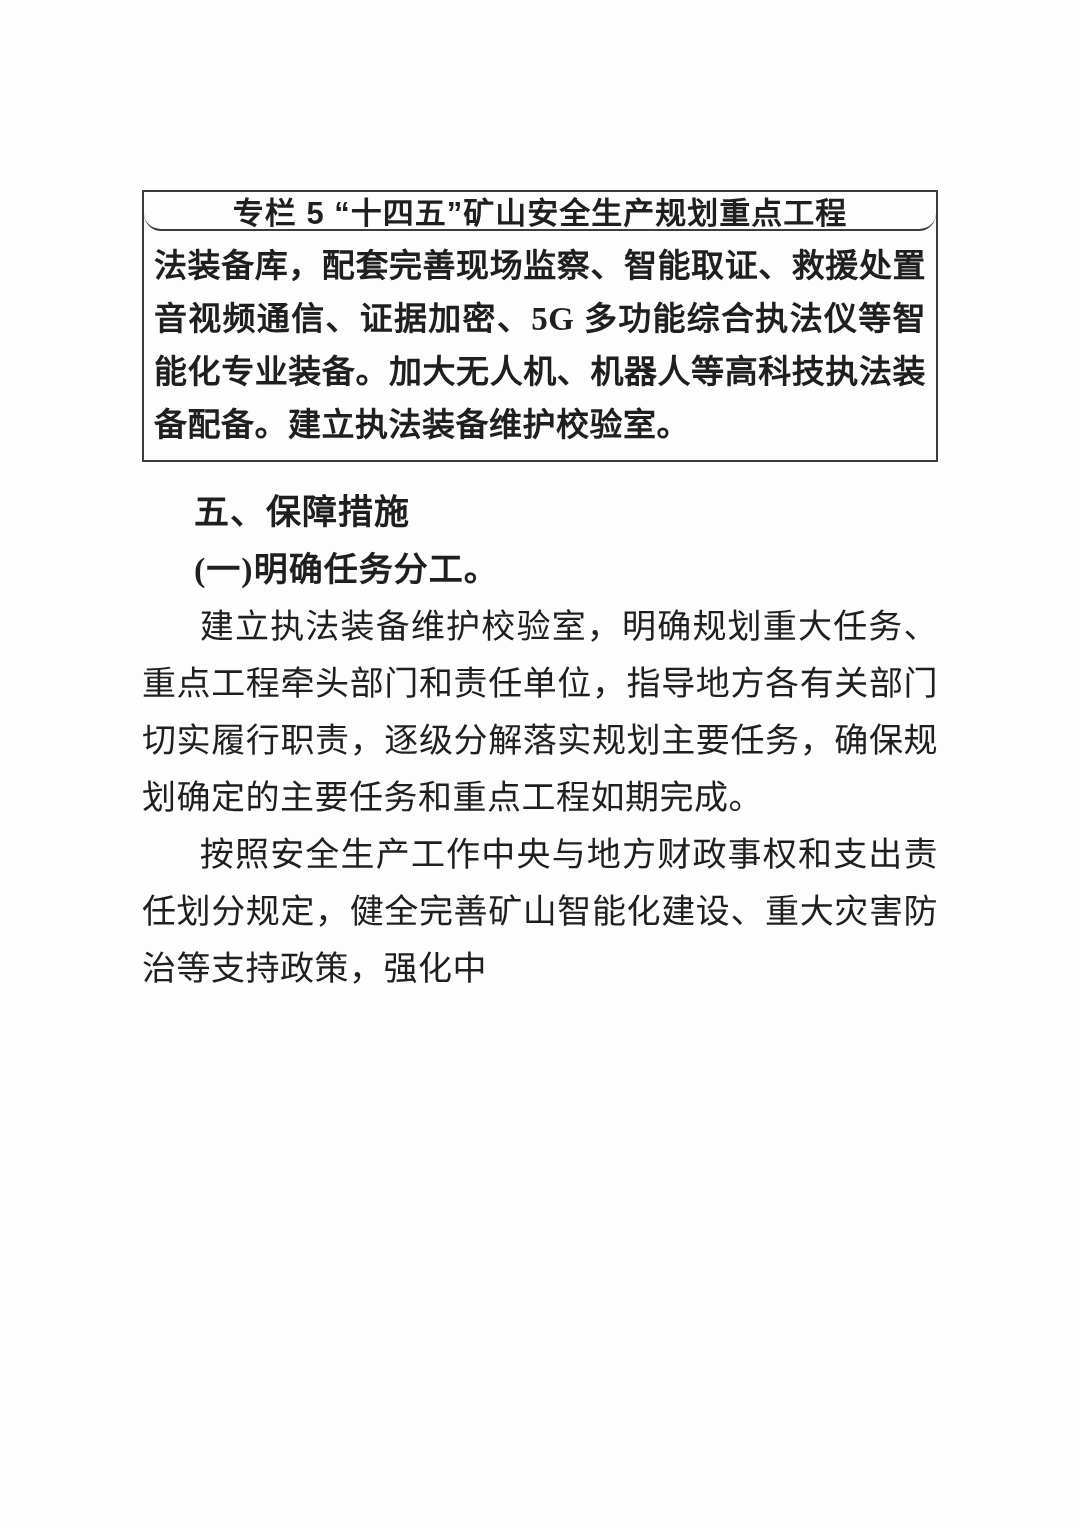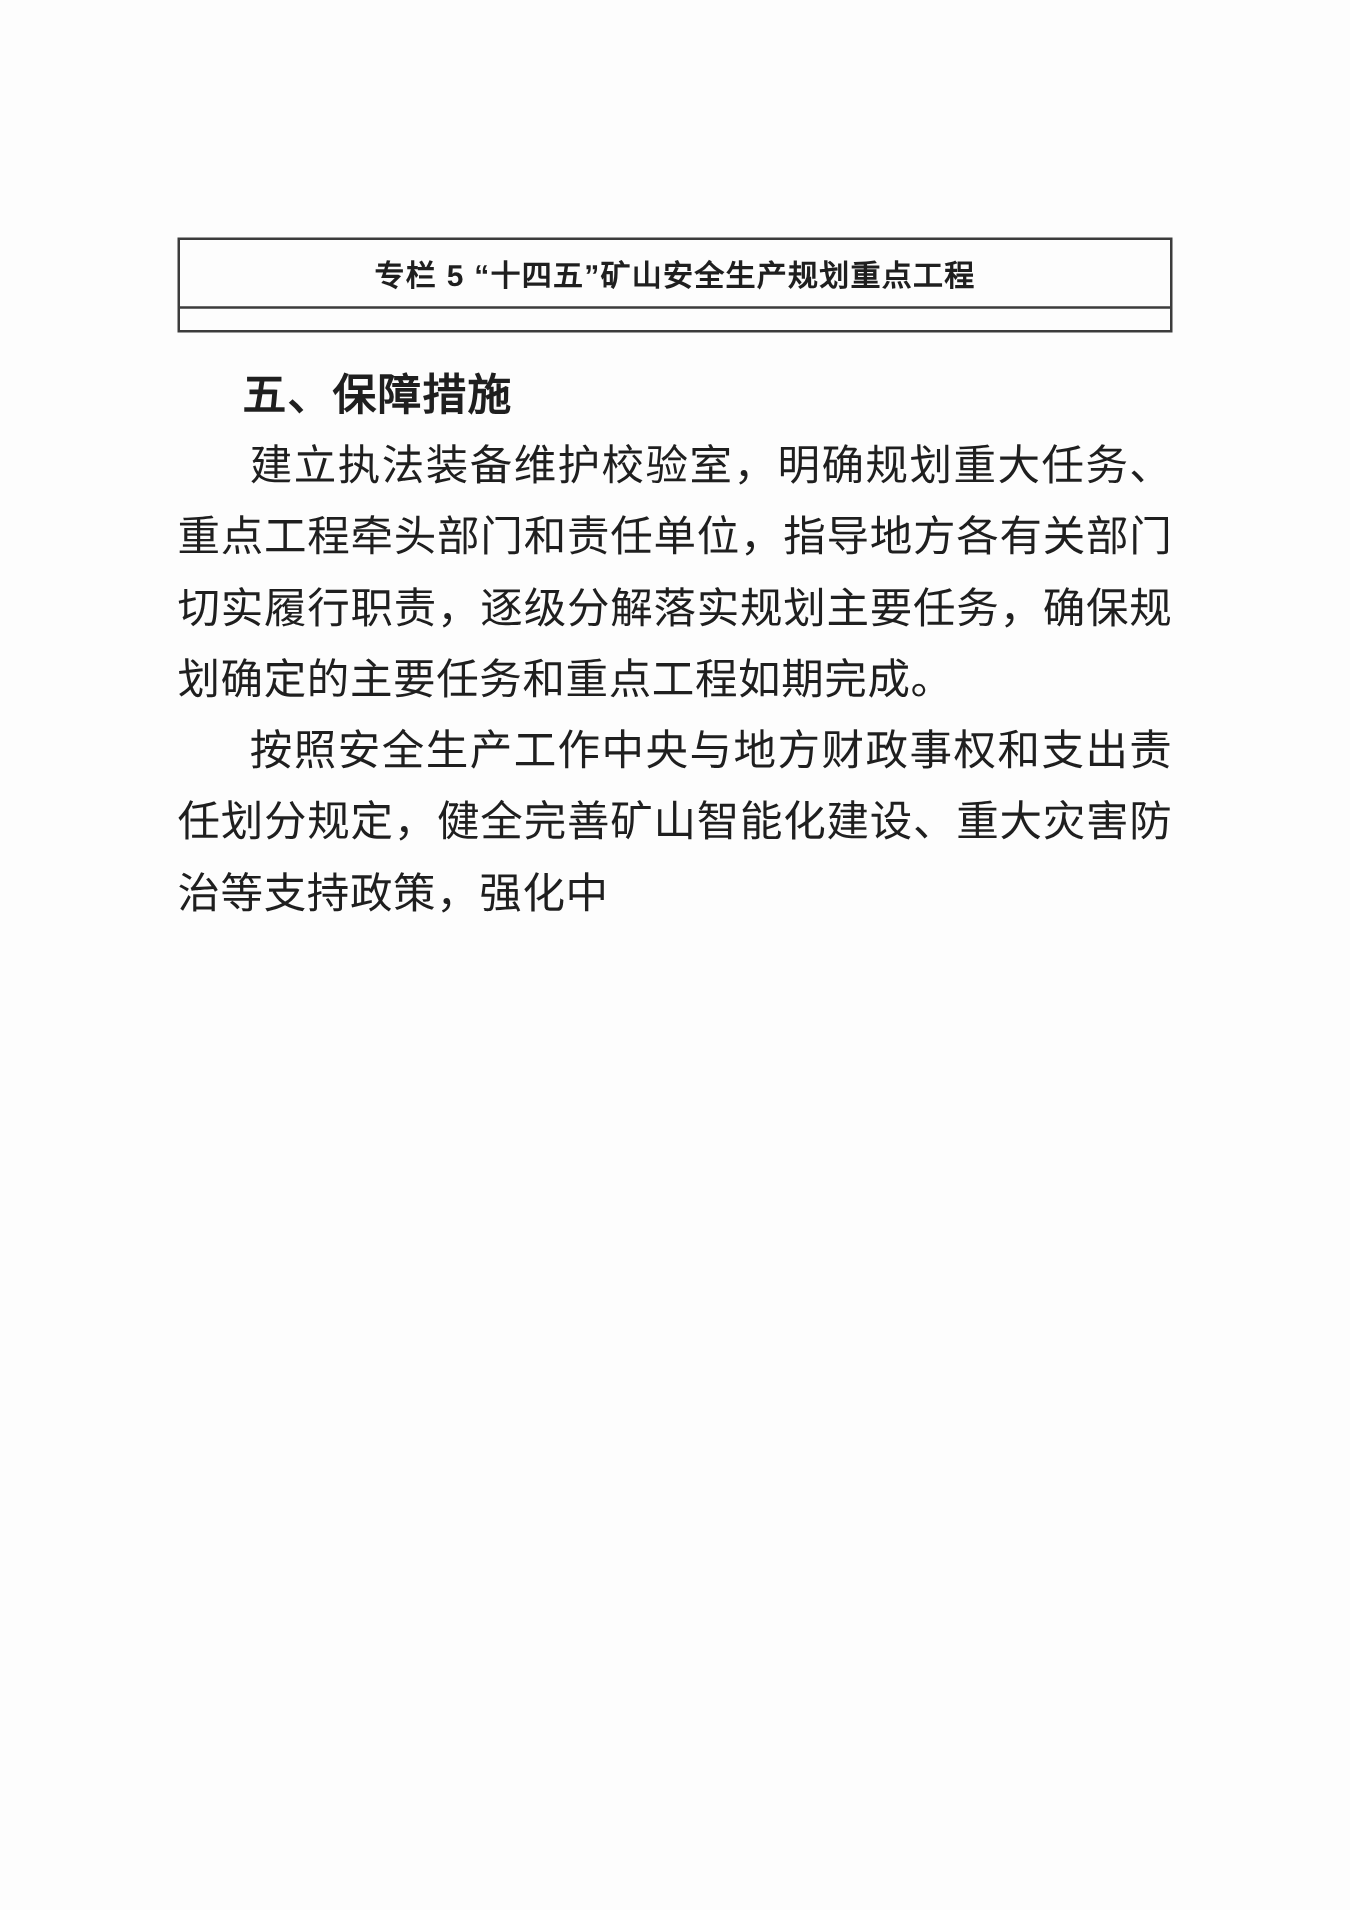--- a/index.html
+++ b/index.html
@@ -20,29 +20,30 @@
     top: 0;
     width: 796px;
   }
   
   .panel {
     margin-top: 190px;
     border: 2px solid #3c3c3c;
     background: #fdfdfd;
   }
   .panel-title {
-    height: 55px;
+    height: 39px;
     border-bottom: 2px solid #3c3c3c;
     display: flex;
     align-items: center;
     justify-content: center;
     font-family: "Liberation Sans", "DejaVu Sans", sans-serif;
     font-weight: 700;
-    font-size: 24px;
+    font-size: 31px;
     letter-spacing: 1px;
+    border-radius: 17px;
   }
   .panel-body {
     padding: 9px 10px 8px 10px;
     font-size: 33px;
     line-height: 53px;
     text-align: justify;
   }
   .panel-body p { text-align: justify; }
   .p-bold {
     font-weight: 700;
@@ -79,25 +80,27 @@
 </style>
 </head>
 <body>
 
 <div class="page">
   <div class="content">
 
     <div class="panel">
       <div class="panel-title">专栏 5  “十四五”矿山安全生产规划重点工程</div>
       <div class="panel-body">
+        <p class="p-bold">法装备库，配套完善现场监察、智能取证、救援处置音视频通信、证据加密、5G 多功能综合执法仪等智能化专业装备。加大无人机、机器人等高科技执法装备配备。建立执法装备维护校验室。</p>
       </div>
     </div>
 
     <div class="sections">
       <div class="sec-heading">五、保障措施</div>
 
+      <div class="sub-heading">(一)明确任务分工。</div>
       <p class="body-para">建立执法装备维护校验室，明确规划重大任务、重点工程牵头部门和责任单位，指导地方各有关部门切实履行职责，逐级分解落实规划主要任务，确保规划确定的主要任务和重点工程如期完成。</p>
 
       <p class="body-para">按照安全生产工作中央与地方财政事权和支出责任划分规定，健全完善矿山智能化建设、重大灾害防治等支持政策，强化中</p>
     </div>
 
   </div>
 </div>
 
 </body></html>

